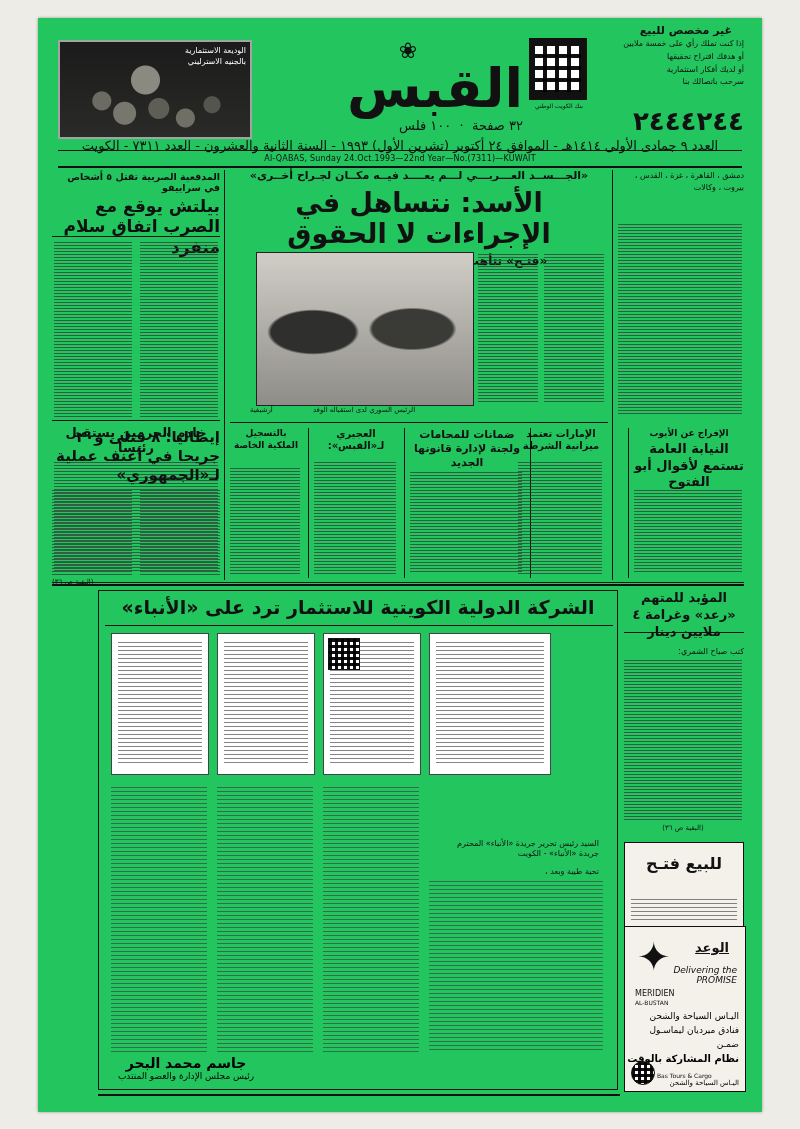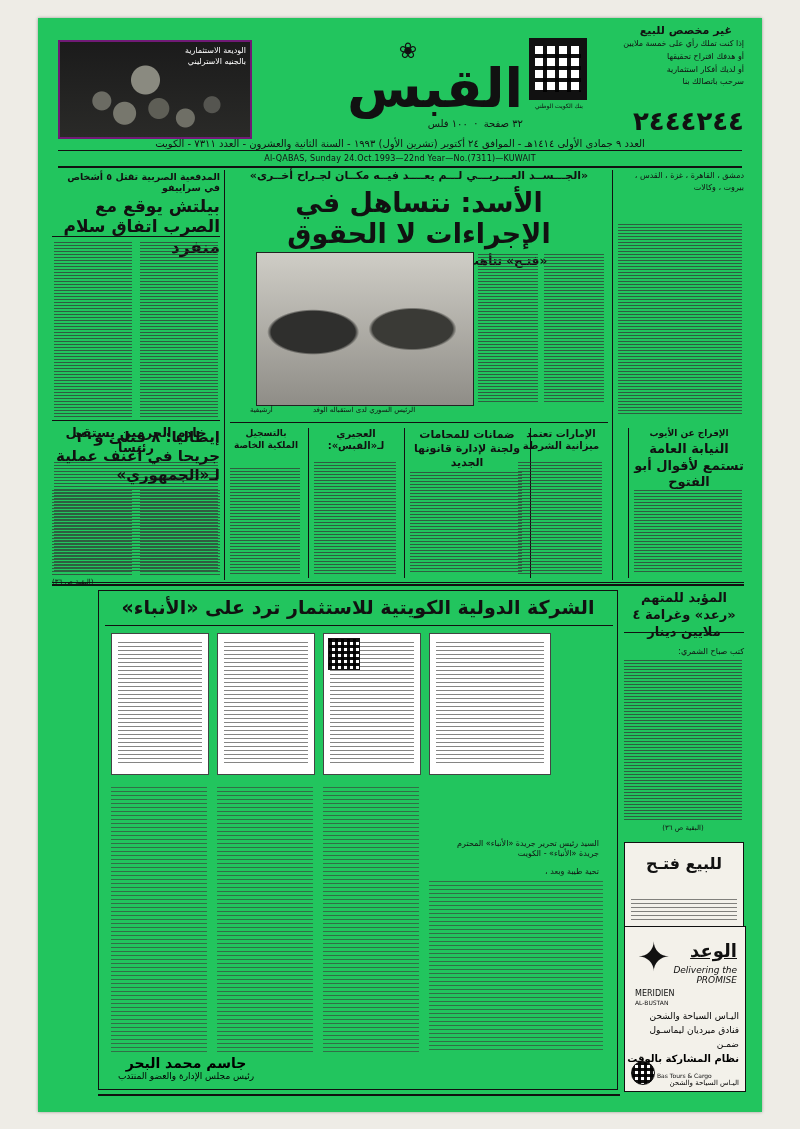--- a/index.html
+++ b/index.html
@@ -15,21 +15,21 @@
          #333 0px,#333 1px,transparent 1px,transparent 3px);opacity:.7;}
   .box{position:absolute;box-sizing:border-box;}
   .rule{position:absolute;background:#111;}
   .ar{direction:rtl;text-align:right;font-family:"DejaVu Sans",sans-serif;}
   .hdl{font-weight:bold;color:#111;line-height:1.15;}
   .masthead{position:absolute;left:38px;top:18px;width:724px;height:128px;}
   .mast-logo{position:absolute;left:255px;top:22px;width:230px;height:96px;text-align:center;}
   .mast-word{font-size:54px;font-weight:bold;color:#111;letter-spacing:-2px;line-height:1;}
   .flower{font-size:22px;color:#111;line-height:1;}
   .mast-left{position:absolute;left:20px;top:22px;width:190px;height:95px;
-             background:#151515;border:2px solid #701a75;overflow:hidden;}
+             background:#151515;border:2px solid #a3a3a3;overflow:hidden;}
   .mast-left .cap{position:absolute;right:4px;top:3px;color:#fff;font-size:8px;text-align:right;line-height:1.4;}
   .veg{position:absolute;left:0;top:0;width:100%;height:100%;
        background:
         radial-gradient(circle at 22% 62%, #6b6b63 0 9px, transparent 10px),
         radial-gradient(circle at 34% 75%, #77776d 0 11px, transparent 12px),
         radial-gradient(circle at 52% 70%, #5e5e56 0 10px, transparent 11px),
         radial-gradient(circle at 66% 80%, #6f6f66 0 9px, transparent 10px),
         radial-gradient(circle at 80% 66%, #555550 0 8px, transparent 9px),
         radial-gradient(circle at 45% 40%, #8a8a80 0 14px, transparent 15px),
         linear-gradient(#1b1b1b,#2a2a28);}
@@ -54,21 +54,21 @@
   .adbox{position:absolute;border:1px solid #111;background:#f3f1ea;}
   .doc{position:absolute;background:#fff;border:1px solid #444;}
   .qr{position:absolute;width:30px;height:30px;
      background:
       repeating-linear-gradient(to right,#111 0 3px,#fff 3px 6px),
       repeating-linear-gradient(to bottom,#111 0 3px,#fff 3px 6px);
       background-blend-mode:multiply;border:1px solid #111;}
   .bird{position:absolute;font-size:40px;color:#111;line-height:1;}
   .sep{position:absolute;background:#111;height:1px;}
   .vsep{position:absolute;background:#111;width:1px;}
-  .smalltxt{font-size:10px;color:#111;line-height:1.25;}
+  .smalltxt{font-size:13px;color:#111;line-height:1.25;}
 </style>
 </head>
 <body>
 
 <div class="page">
   <div class="paper">
 
     <div class="masthead" style="left:0;top:0;">
       <div class="corner-note ar" style="top:6px;right:30px;">غير مخصص للبيع</div>
 
@@ -231,21 +231,21 @@
         <div class="ar hdl" style="font-size:16px;text-align:center;padding-top:12px;">للبيع فتـح</div>
         <div class="lines" style="position:absolute;left:6px;bottom:6px;right:6px;height:22px;"></div>
       </div>
       <div class="lines dense" style="position:absolute;left:0;top:344px;width:118px;height:150px;"></div>
     </div>
 
     <div class="adbox" style="left:586px;top:910px;width:120px;height:0;"></div>
 
     <div class="adbox" style="left:586px;top:908px;width:120px;height:164px;">
       <div class="bird" style="left:12px;top:10px;">✦</div>
-      <div class="ar hdl" style="position:absolute;right:8px;top:14px;font-size:18px;text-decoration:underline;">الوعد</div>
+      <div class="ar hdl" style="position:absolute;right:16px;top:14px;font-size:13px;text-decoration:underline;">الوعد</div>
       <div style="position:absolute;right:8px;top:38px;font-size:9px;font-style:italic;white-space:pre-line;text-align:right;color:#111;">Delivering the
 PROMISE</div>
       <div style="position:absolute;left:10px;top:62px;font-size:8px;color:#111;">MERIDIEN</div>
       <div style="position:absolute;left:10px;top:72px;font-size:6px;color:#111;">AL-BUSTAN</div>
       <div class="ar" style="position:absolute;right:6px;top:84px;font-size:9px;">اليـاس السياحة والشحن</div>
       <div class="ar" style="position:absolute;right:6px;top:98px;font-size:9px;">فنادق ميرديان ليماسـول</div>
       <div class="ar" style="position:absolute;right:6px;top:112px;font-size:9px;">ضمـن</div>
       <div class="ar" style="position:absolute;right:6px;top:126px;font-size:10px;font-weight:bold;">نظام المشاركة بالوقت</div>
       <div class="qr" style="left:6px;bottom:6px;width:22px;height:22px;border-radius:50%;"></div>
       <div style="position:absolute;left:32px;bottom:12px;font-size:6px;color:#111;">Bas Tours &amp; Cargo</div>

